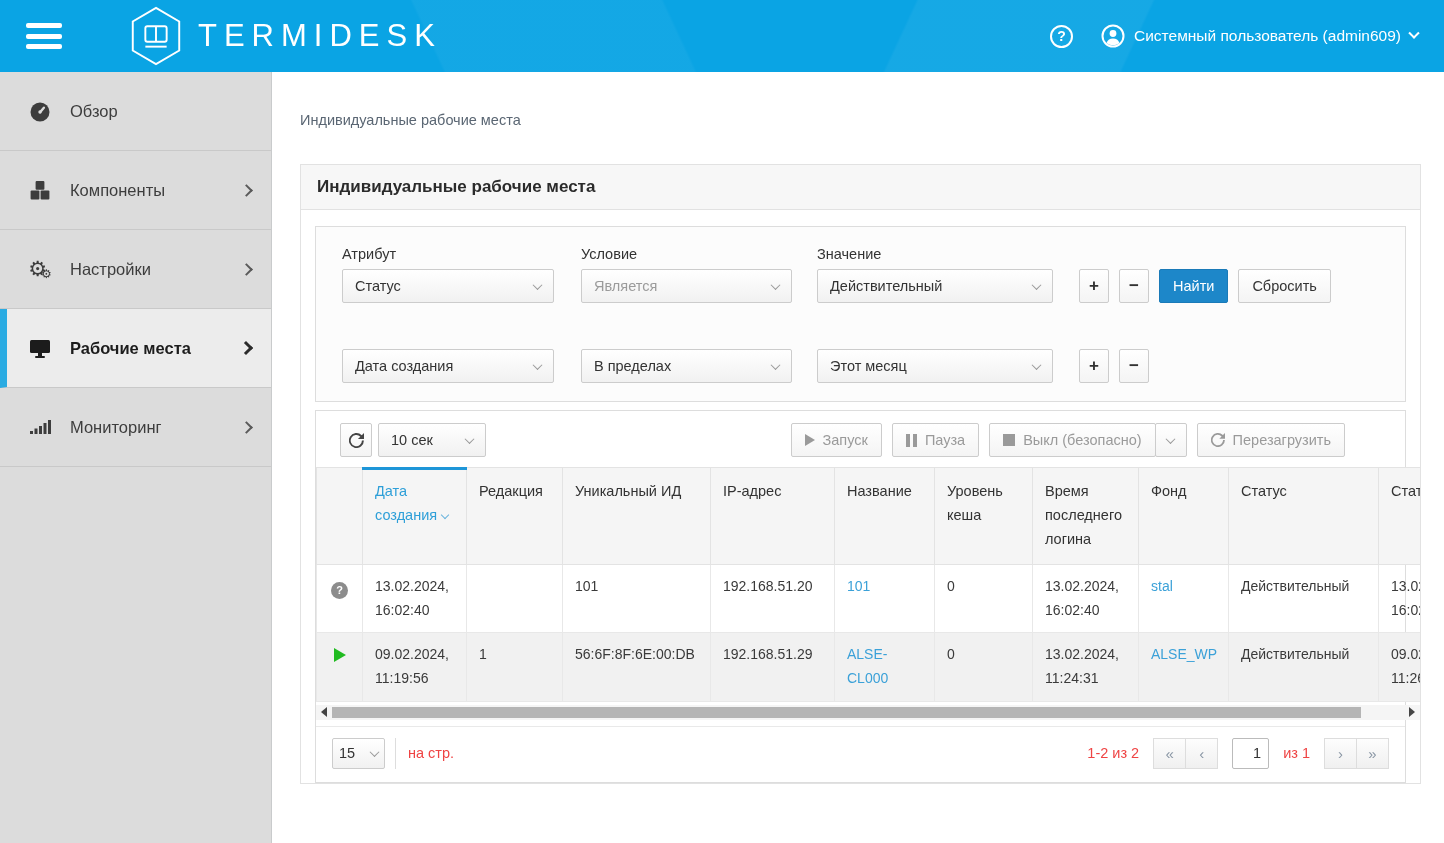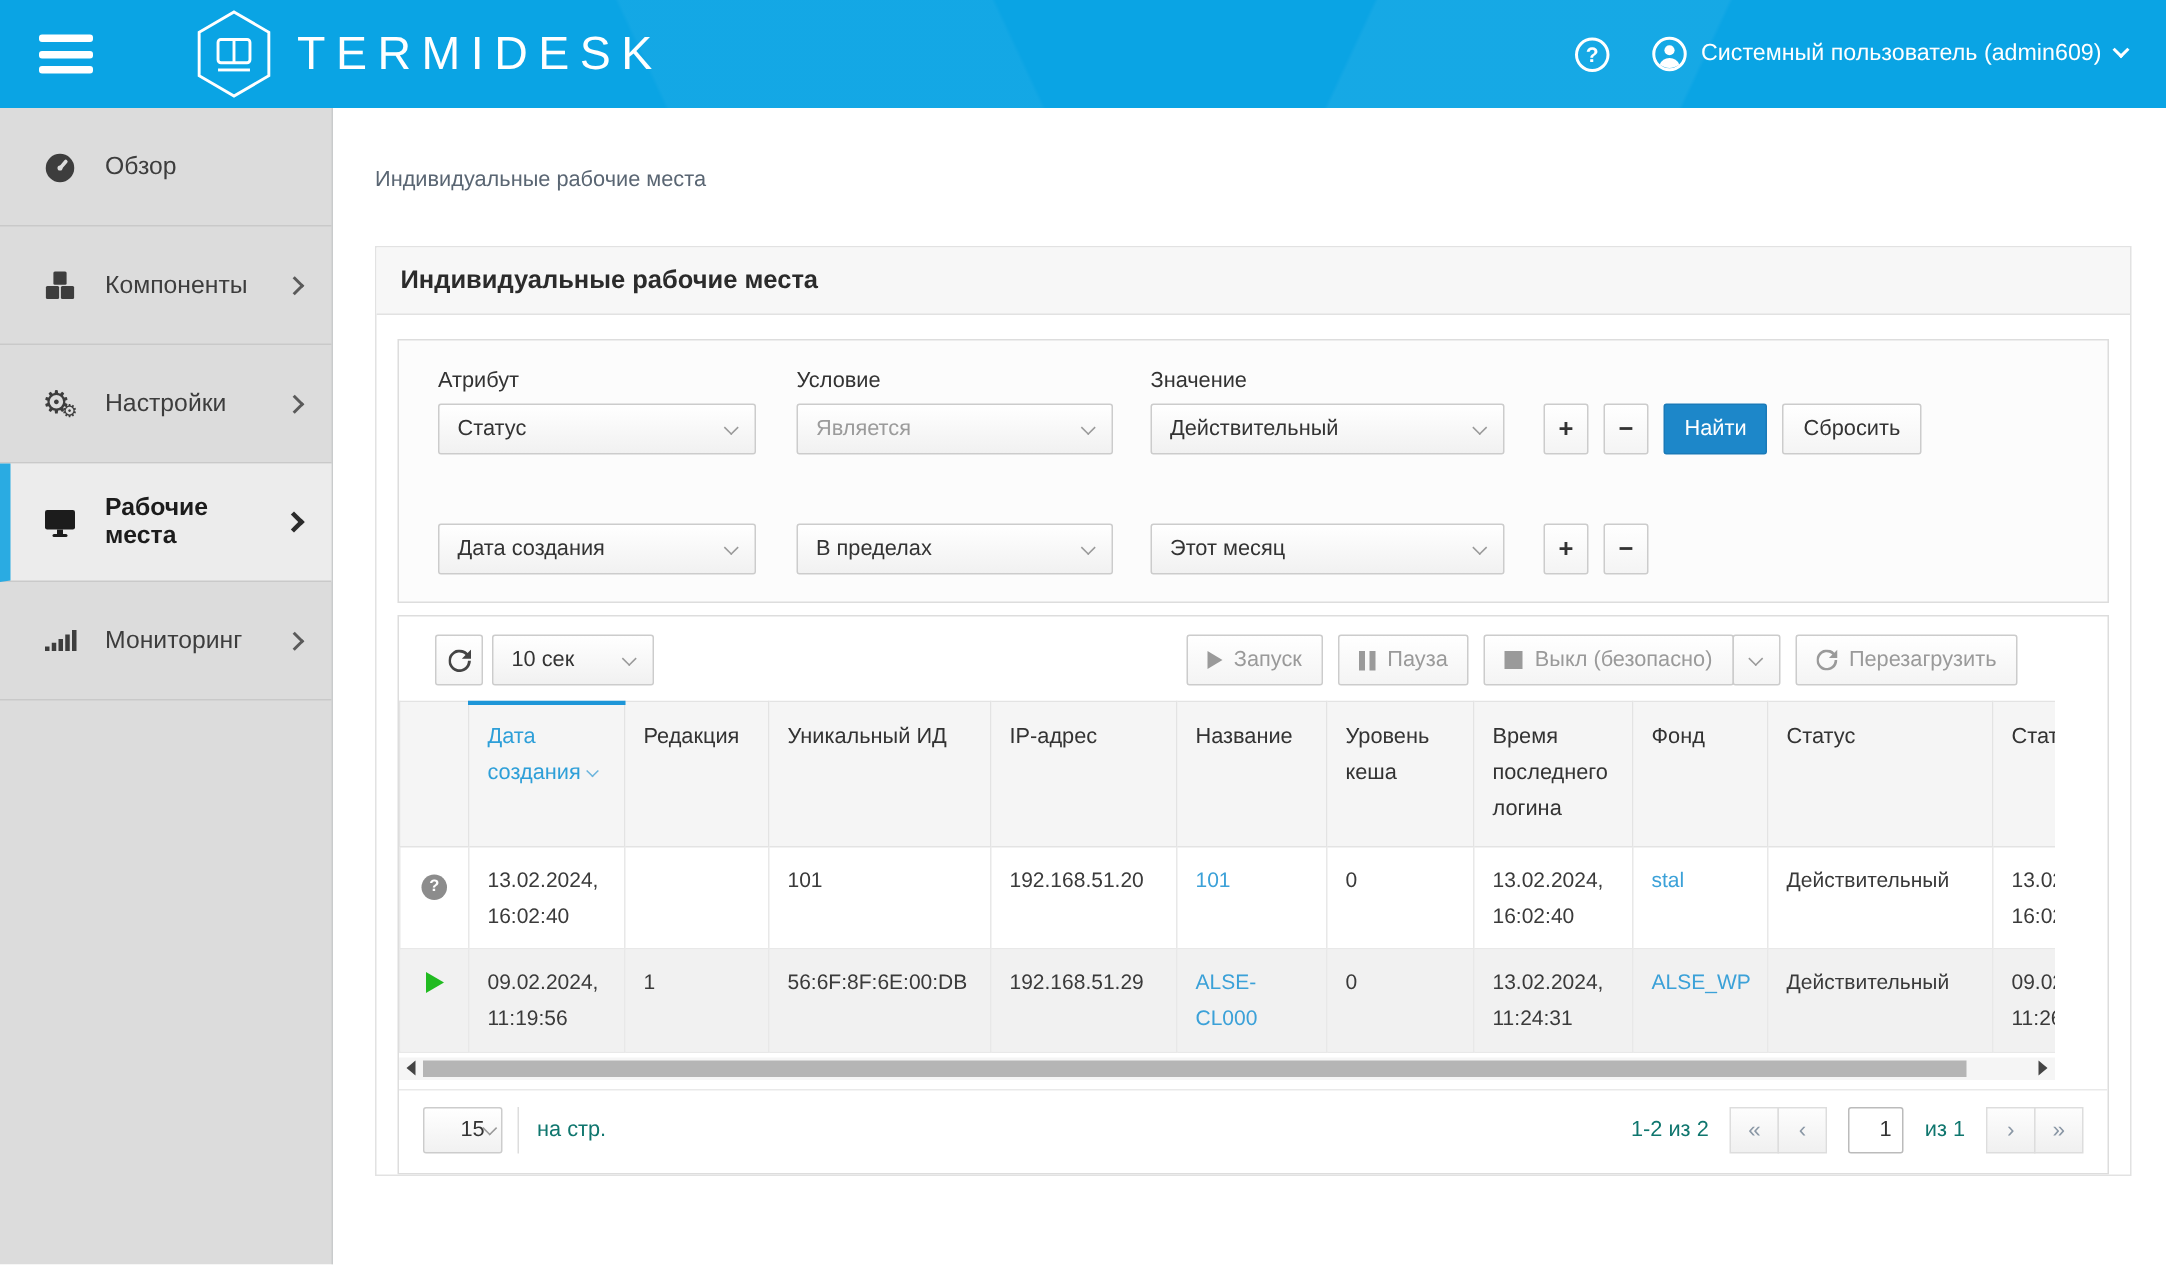--- a/index.html
+++ b/index.html
@@ -15,21 +15,21 @@
   .burger span { display:block; height:5px; background:#fff; border-radius:2px; }
   .logo { display:flex; align-items:center; gap:14px; }
   .brand-text { color:#fff; font-size:31px; letter-spacing:7px; font-weight:400; }
   .header-right { margin-left:auto; display:flex; align-items:center; gap:28px; }
   .help-circle { width:23px; height:23px; border:2px solid #fff; border-radius:50%; color:#fff; font-weight:bold; font-size:14px; display:flex; align-items:center; justify-content:center; cursor:pointer; }
   .user-chip { display:flex; align-items:center; gap:9px; color:#fff; font-size:15.5px; cursor:pointer; }
   .chev-down-w { width:8px; height:8px; border-right:2px solid #fff; border-bottom:2px solid #fff; transform:rotate(45deg) translate(-2px,-2px); }
 
   
   .layout { display:flex; height:771px; }
-  .sidebar { width:222px; background:#dcdcdc; border-right:1px solid #c9cbcc; flex:none; }
+  .sidebar { width:272px; background:#dcdcdc; border-right:1px solid #c9cbcc; flex:none; }
   .side-item { height:79px; display:flex; align-items:center; gap:17px; padding:0 20px 0 27px; border-bottom:1px solid #c9c9c9; color:#3d3d3d; font-size:16.5px; cursor:pointer; }
   .side-item .sicon { width:26px; display:flex; justify-content:center; flex:none; color:#3d3d3d; }
   .side-item .slabel { flex:1; }
   .side-item.active { background:#ececec; border-left:7px solid #2aabe2; padding-left:20px; font-weight:bold; color:#1c1c1c; }
   .chev-r { width:9px; height:9px; border-top:2px solid #5a5a5a; border-right:2px solid #5a5a5a; transform:rotate(45deg); flex:none; }
   .side-item.active .chev-r { border-color:#2b2b2b; border-width:3px; width:10px; height:10px; }
   .gear-big { font-size:21px; line-height:1; }
   .gear-small { font-size:12px; line-height:1; margin-left:-6px; margin-top:10px; }
 
   .main { flex:1; background:#fff; overflow:hidden; }
@@ -90,23 +90,23 @@
   
   .hscroll { width:1104px; height:15px; margin-top:3px; background:#f5f5f5; display:flex; align-items:center; }
   .hs-arrow { width:16px; height:15px; display:flex; align-items:center; justify-content:center; cursor:pointer; flex:none; }
   .tri-l { width:0; height:0; border-right:6px solid #444; border-top:5px solid transparent; border-bottom:5px solid transparent; }
   .tri-r { width:0; height:0; border-left:6px solid #444; border-top:5px solid transparent; border-bottom:5px solid transparent; }
   .hs-track { flex:1; height:15px; position:relative; }
   .hs-thumb { position:absolute; left:0; top:2px; height:11px; width:96%; background:#b5b5b5; cursor:grab; }
 
   
   .pgbar { border-top:1px solid #e9e9e9; margin-top:6px; padding:11px 16px 13px; display:flex; align-items:center; }
-  .pagesize { height:31px; width:53px; border:1px solid #ccc; border-radius:2px; background:linear-gradient(#fff,#f1f1f1); display:flex; align-items:center; justify-content:space-between; padding:0 24px; font-size:14.5px; cursor:pointer; }
+  .pagesize { height:31px; width:53px; border:1px solid #ccc; border-radius:2px; background:linear-gradient(#fff,#f1f1f1); display:flex; align-items:center; justify-content:space-between; padding:0 6px; font-size:14.5px; cursor:pointer; }
   .pg-divider { width:1px; height:31px; background:#ddd; margin:0 12px 0 10px; }
-  .pg-label { font-size:14.5px; color:#0f766e; }
+  .pg-label { font-size:14.5px; color:#ef4444; }
   .pg-right { margin-left:auto; display:flex; align-items:center; gap:14px;justify-content:center; }
   .pg-group { display:flex; }
   .pg-btn { width:33px; height:31px; border:1px solid #ddd; background:linear-gradient(#fdfdfd,#f0f0f0); color:#8a97a5; font-size:15px; display:flex; align-items:center; justify-content:center; cursor:pointer; }
   .pg-group .pg-btn + .pg-btn { margin-left:-1px; }
   .pg-input { width:37px; height:31px; border:1px solid #bbb; border-radius:2px; text-align:right; padding-right:7px; font-size:14.5px; color:#333; font-family:inherit; }
 </style>
 </head>
 <body>
 
 <div class="header">

